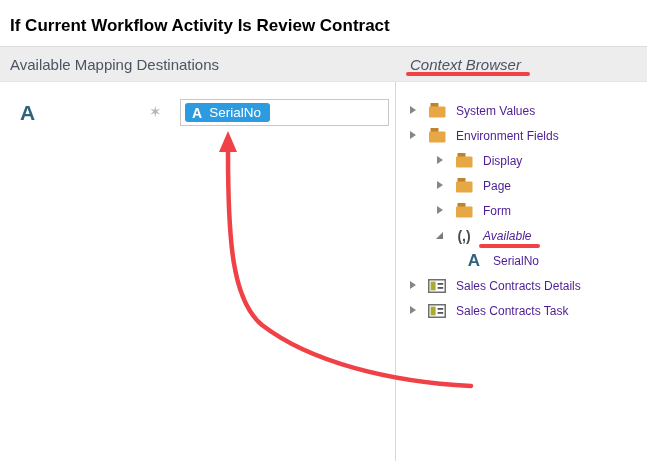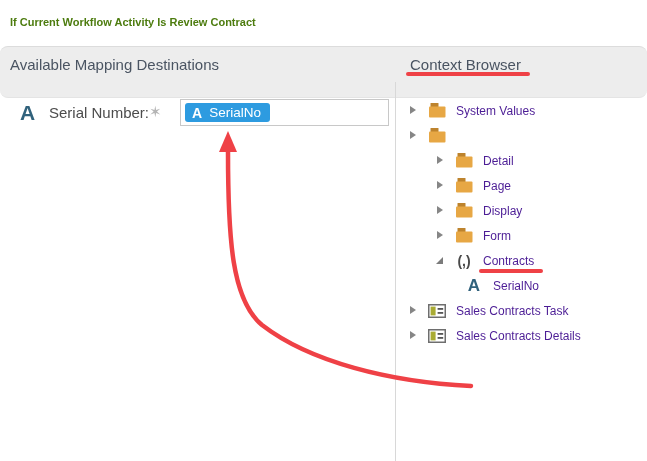--- a/index.html
+++ b/index.html
@@ -1,25 +1,25 @@
 <!DOCTYPE html>
 <html><head>
 <meta charset="utf-8">
 <style>
   html,body{margin:0;padding:0;}
   body{
     width:647px;height:461px;position:relative;overflow:hidden;background:#ffffff;
     font-family:"Liberation Sans","DejaVu Sans",sans-serif;
   }
   .title{
-    position:absolute;left:10px;top:16px;font-size:11px;font-weight:700;color:#4d7c0f;
+    position:absolute;left:10px;top:16px;font-size:17px;font-weight:700;color:#000000;
   }
   .band{
-    position:absolute;left:0;right:0;top:46px;height:52px;background:#ededed;
-    border-top:1px solid #dcdcdc;border-bottom:1px solid #e4e4e4;box-sizing:border-box;border-radius:8px;
+    position:absolute;left:0;right:0;top:46px;height:36px;background:#ededed;
+    border-top:1px solid #dcdcdc;border-bottom:1px solid #e4e4e4;box-sizing:border-box;
   }
   .band-label{position:absolute;top:0;line-height:35px;font-size:15px;color:#4a5462;}
   .band-label.left{left:10px;}
   .band-label.right{left:410px;}
   .vdivider{position:absolute;left:395px;top:82px;bottom:0;width:1px;background:#d8d8d8;}
 
   
   .field-row{position:absolute;left:0;top:99px;width:395px;height:28px;}
   .a-glyph{font-weight:700;color:#31627c;}
   .field-a-big{position:absolute;left:20px;top:1px;font-size:21px;line-height:26px;}
@@ -50,21 +50,21 @@
   .twisty.expanded::before{
     content:"";position:absolute;left:0;top:3px;width:0;height:0;
     border-bottom:7px solid #7b7b7b;border-left:7px solid transparent;
   }
   .ticon{width:20px;margin-right:9px;display:flex;justify-content:center;align-items:center;flex:0 0 auto;}
   .ticon .param-glyph{font-weight:700;font-size:14px;color:#4a4a4a;letter-spacing:0px;}
   .ticon .a-glyph{font-size:17px;}
   .tlabel{font-size:12px;color:#4c1d95;white-space:nowrap;}
 
   
-  .rline{position:relative;}
+  .rline{position:relative;font-style:italic;}
   .rline::after{
     content:"";position:absolute;left:-4px;right:-9px;bottom:-5px;height:4px;
     background:#ef4146;border-radius:2px;
   }
   .band-label.rline{display:inline-block;}
   .band-label.rline::after{bottom:6px;}
 
   .arrow-overlay{position:absolute;left:0;top:0;pointer-events:none;}
 </style>
 </head>
@@ -74,21 +74,20 @@
 
 <div class="band">
   <div class="band-label left">Available Mapping Destinations</div>
   <div class="band-label right rline">Context Browser</div>
 </div>
 
 <div class="vdivider"></div>
 
 <div class="field-row">
   <span class="a-glyph field-a-big">A</span>
-  <span class="field-label">Serial Number:</span>
   <span class="star">✶</span>
   <div class="input">
     <div class="chip">
       <span class="chip-a">A</span>
       <span class="chip-text">SerialNo</span>
     </div>
   </div>
 </div>
 
 <div class="tree" id="tree">
@@ -103,96 +102,87 @@
       <span class="tlabel">System Values</span>
     </div>
     <div class="tree-row lvl1">
       <span class="twisty collapsed"></span>
       <span class="ticon">
         <svg width="17" height="15" viewBox="0 0 17 15">
           <rect x="1.5" y="0" width="8" height="5" rx="0.5" fill="#bd832d"></rect>
           <rect x="0" y="3.5" width="16.5" height="11" rx="1" fill="#e7a744"></rect>
         </svg>
       </span>
+      <span class="tlabel">Environment Fields</span>
     </div>
     <div class="tree-row lvl2">
       <span class="twisty collapsed"></span>
       <span class="ticon">
         <svg width="17" height="15" viewBox="0 0 17 15">
           <rect x="1.5" y="0" width="8" height="5" rx="0.5" fill="#bd832d"></rect>
           <rect x="0" y="3.5" width="16.5" height="11" rx="1" fill="#e7a744"></rect>
         </svg>
       </span>
-      <span class="tlabel">Detail</span>
+      <span class="tlabel">Display</span>
     </div>
     <div class="tree-row lvl2">
       <span class="twisty collapsed"></span>
       <span class="ticon">
         <svg width="17" height="15" viewBox="0 0 17 15">
           <rect x="1.5" y="0" width="8" height="5" rx="0.5" fill="#bd832d"></rect>
           <rect x="0" y="3.5" width="16.5" height="11" rx="1" fill="#e7a744"></rect>
         </svg>
       </span>
       <span class="tlabel">Page</span>
     </div>
     <div class="tree-row lvl2">
       <span class="twisty collapsed"></span>
       <span class="ticon">
         <svg width="17" height="15" viewBox="0 0 17 15">
           <rect x="1.5" y="0" width="8" height="5" rx="0.5" fill="#bd832d"></rect>
           <rect x="0" y="3.5" width="16.5" height="11" rx="1" fill="#e7a744"></rect>
         </svg>
       </span>
-      <span class="tlabel">Display</span>
-    </div>
-    <div class="tree-row lvl2">
-      <span class="twisty collapsed"></span>
-      <span class="ticon">
-        <svg width="17" height="15" viewBox="0 0 17 15">
-          <rect x="1.5" y="0" width="8" height="5" rx="0.5" fill="#bd832d"></rect>
-          <rect x="0" y="3.5" width="16.5" height="11" rx="1" fill="#e7a744"></rect>
-        </svg>
-      </span>
       <span class="tlabel">Form</span>
     </div>
     <div class="tree-row lvl2">
       <span class="twisty expanded"></span>
       <span class="ticon">
         <span class="param-glyph">(,)</span>
       </span>
-      <span class="tlabel rline">Contracts</span>
+      <span class="tlabel rline">Available</span>
     </div>
     <div class="tree-row lvl3">
       <span class="ticon">
         <span class="a-glyph">A</span>
       </span>
       <span class="tlabel">SerialNo</span>
     </div>
     <div class="tree-row lvl1">
       <span class="twisty collapsed"></span>
       <span class="ticon">
         <svg width="18" height="14" viewBox="0 0 18 14">
           <rect x="0.75" y="0.75" width="16.5" height="12.5" fill="#ffffff" stroke="#6e6e6e" stroke-width="1.5"></rect>
           <rect x="2.6" y="2.6" width="5" height="8.8" fill="#a9ab33"></rect>
           <rect x="9.6" y="4" width="5.6" height="1.8" fill="#555555"></rect>
           <rect x="9.6" y="8" width="5.6" height="1.8" fill="#555555"></rect>
         </svg>
       </span>
-      <span class="tlabel">Sales Contracts Task</span>
+      <span class="tlabel">Sales Contracts Details</span>
     </div>
     <div class="tree-row lvl1">
       <span class="twisty collapsed"></span>
       <span class="ticon">
         <svg width="18" height="14" viewBox="0 0 18 14">
           <rect x="0.75" y="0.75" width="16.5" height="12.5" fill="#ffffff" stroke="#6e6e6e" stroke-width="1.5"></rect>
           <rect x="2.6" y="2.6" width="5" height="8.8" fill="#a9ab33"></rect>
           <rect x="9.6" y="4" width="5.6" height="1.8" fill="#555555"></rect>
           <rect x="9.6" y="8" width="5.6" height="1.8" fill="#555555"></rect>
         </svg>
       </span>
-      <span class="tlabel">Sales Contracts Details</span>
+      <span class="tlabel">Sales Contracts Task</span>
     </div>
   </div>
 
 <svg class="arrow-overlay" width="647" height="461" viewBox="0 0 647 461">
   <path d="M471,386 C390,382 310,362 262,325 C232,300 228,240 228,152" stroke="#ef4146" stroke-width="4.5" fill="none" stroke-linecap="round"></path>
   <polygon points="228,131 219,152 237,152" fill="#ef4146"></polygon>
 </svg>
 
 </body></html>

